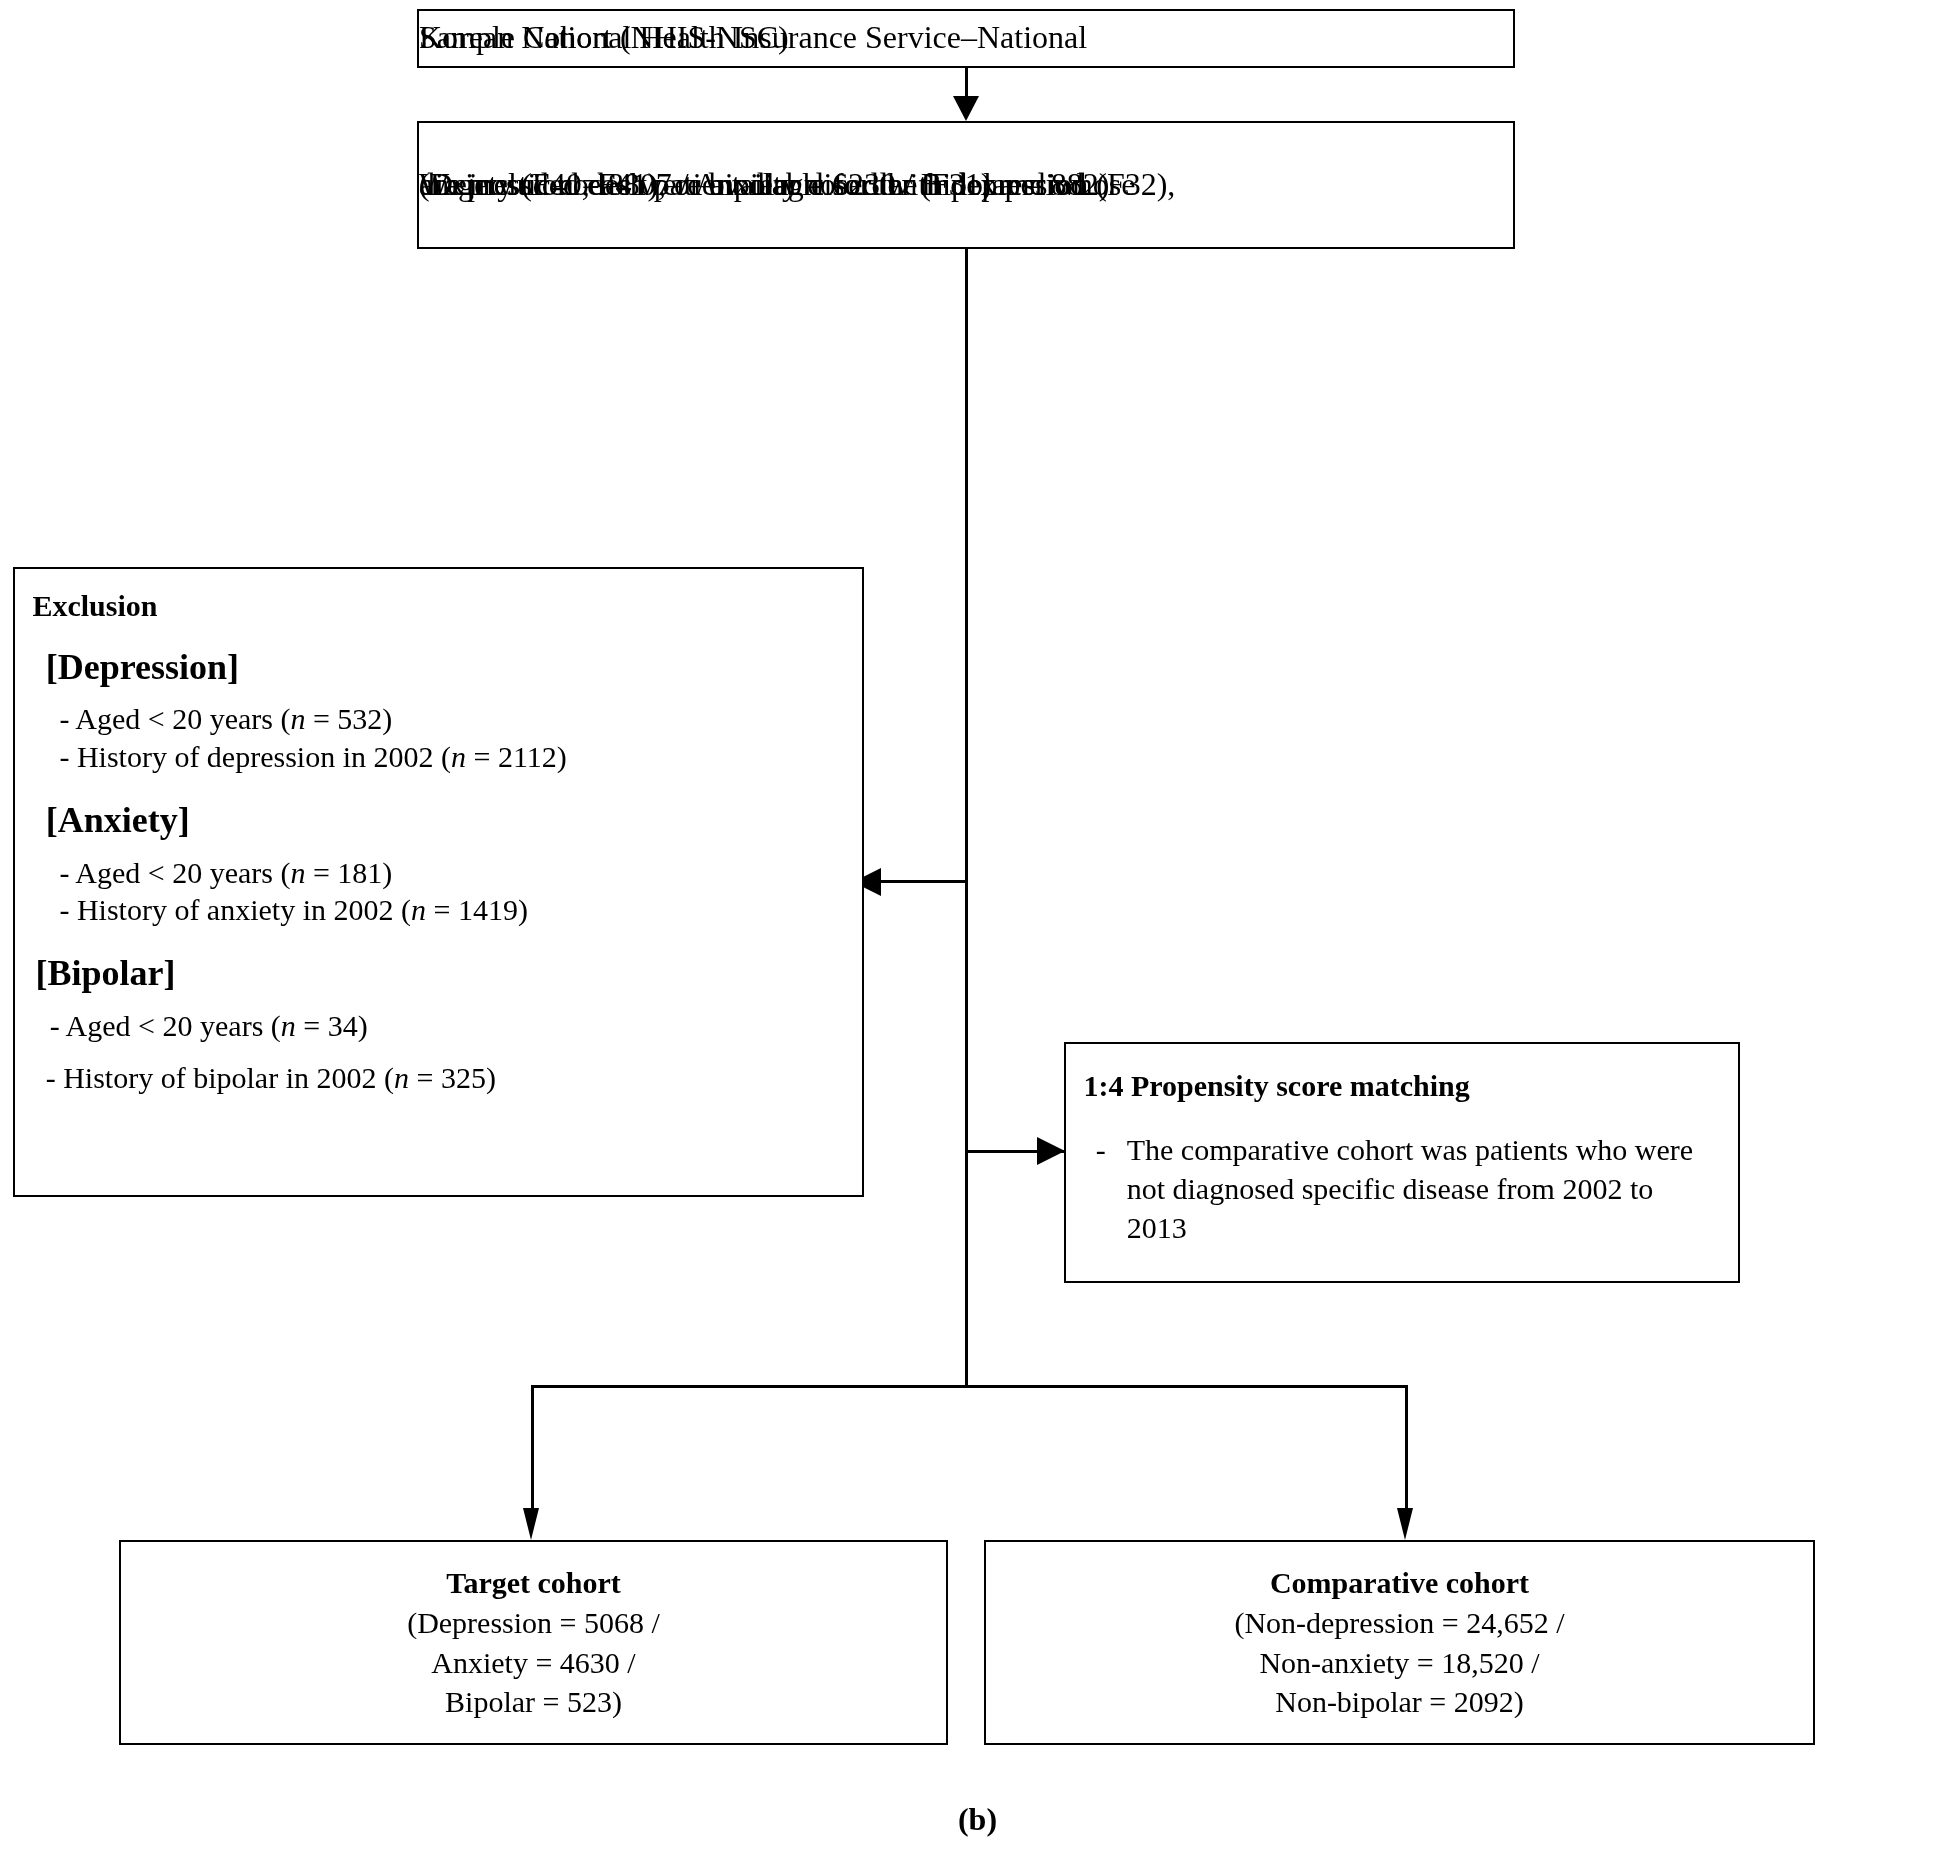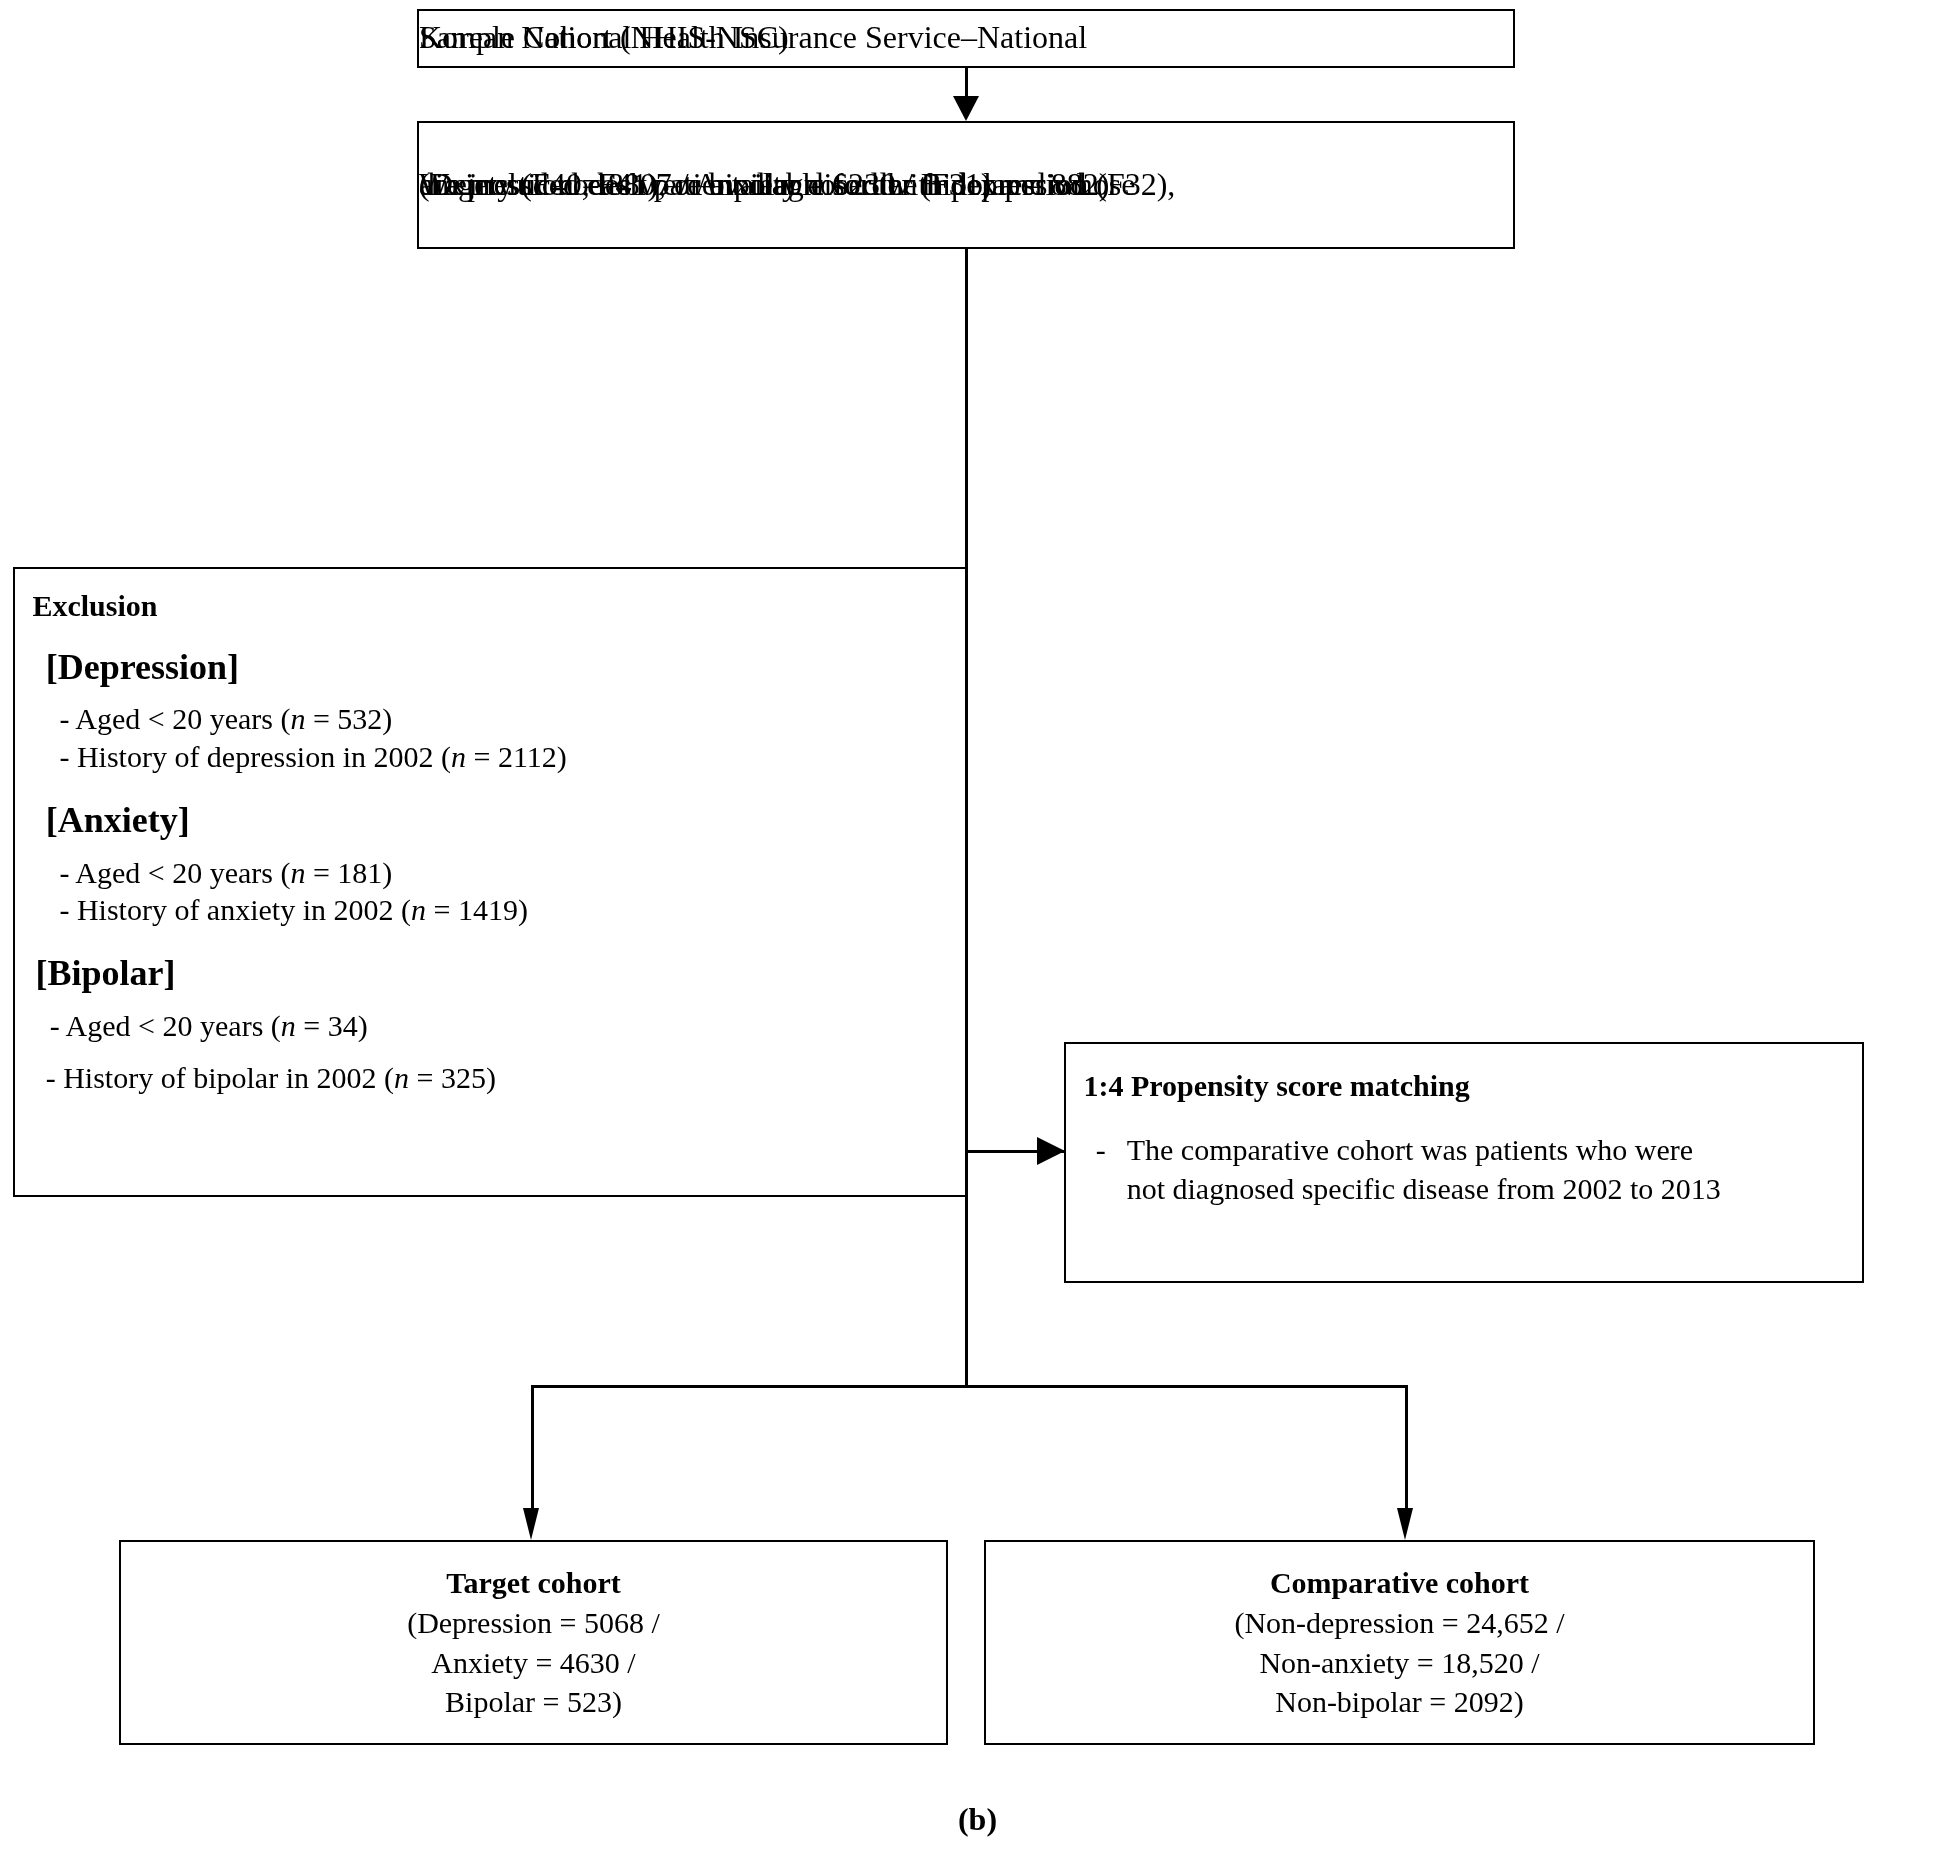--- a/index.html
+++ b/index.html
@@ -45,21 +45,21 @@
   
   #box-inclusion {
     left: 417px;  top: 121px;
     width: 1098px; height: 128px;
   }
   #box-inclusion .line { font-size: 32px; }
 
   
   #box-exclusion {
     left: 13px;  top: 567px;
-    width: 954px; height: 630px;
+    width: 851px; height: 630px;
     justify-content: flex-start;
     padding: 19.5px 15.4px 10.3px 17.4px;
   }
   .excl-title {
     font-size: 30px;
     font-weight: bold;
     margin: 0 0 23.6px 0;
   }
   .excl-group-head {
     font-size: 36px;
@@ -73,21 +73,21 @@
     padding-left: 27px;
     white-space: nowrap;
   }
   .grp-gap { height: 22.6px; }
   .grp-gap-lg { height: 15.4px; }
   .ital { font-style: italic; }
 
   
   #box-psm {
     left: 1064px;  top: 1042px;
-    width: 800px; height: 241px;
+    width: 676px; height: 241px;
     justify-content: flex-start;
     padding: 25px 17.4px 0 17.4px;
   }
   .psm-title {
     font-size: 30px;
     font-weight: bold;
     margin: 0 0 27px 0;
   }
   .psm-bullet {
     font-size: 30px;

